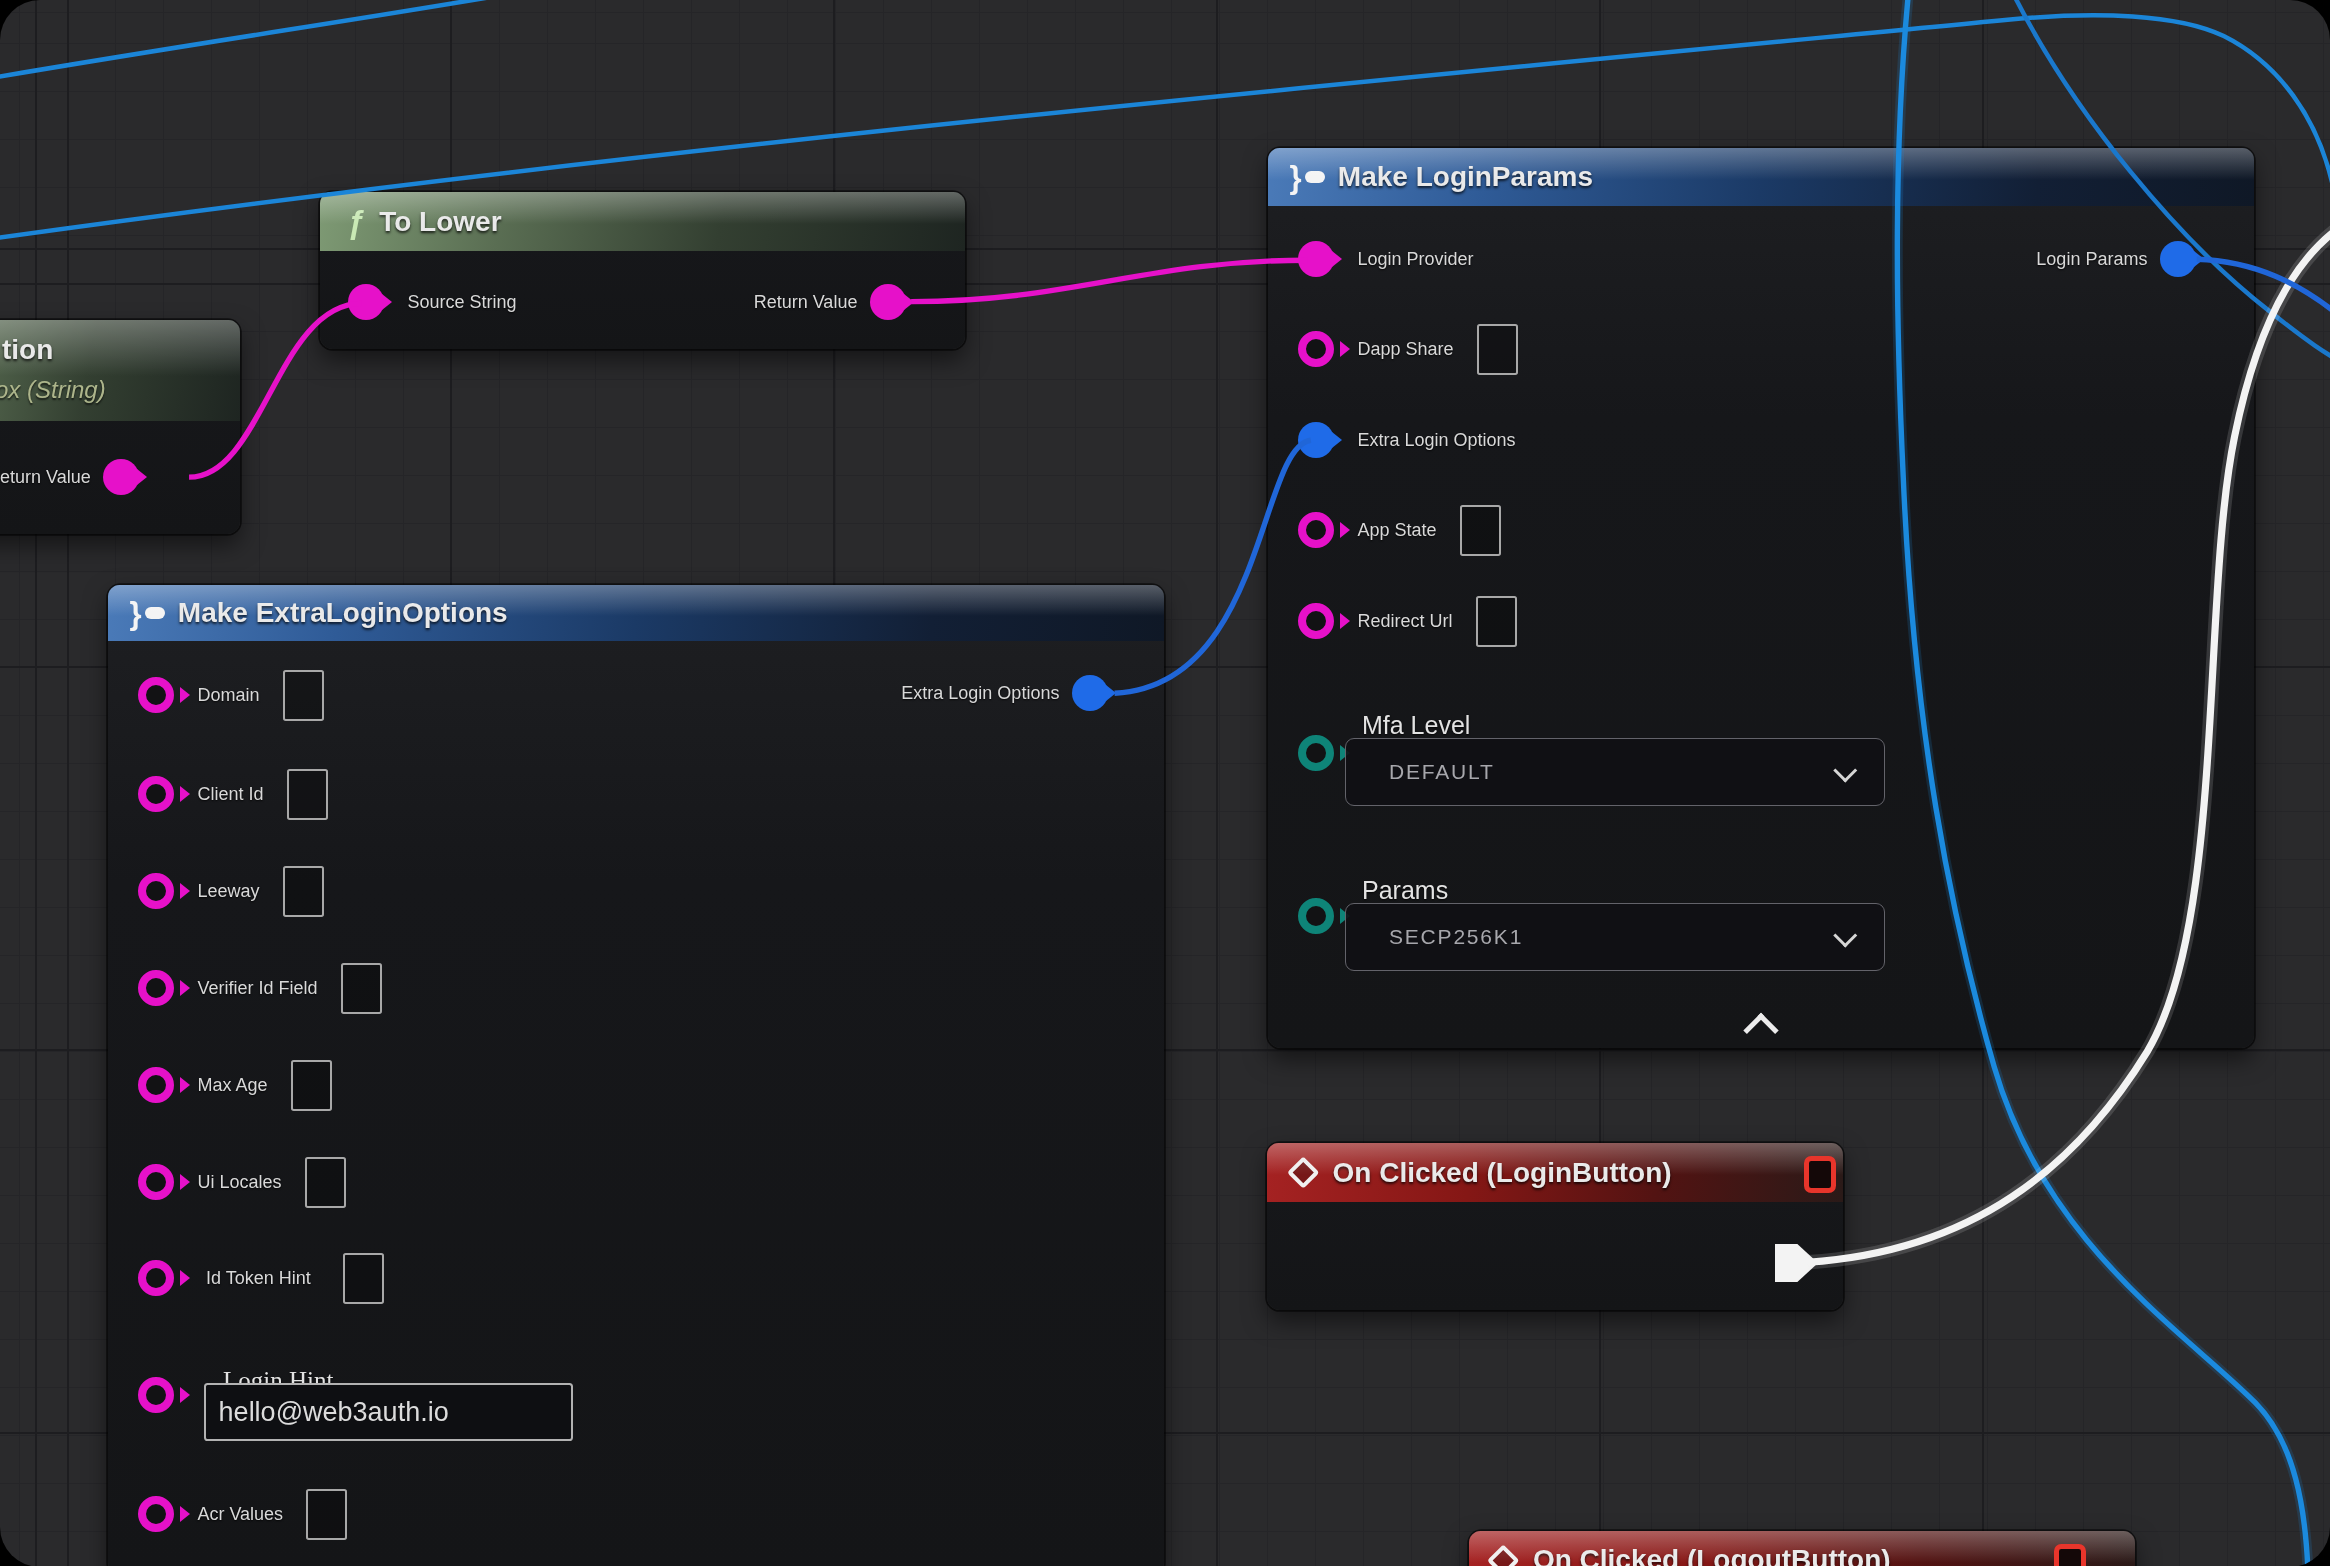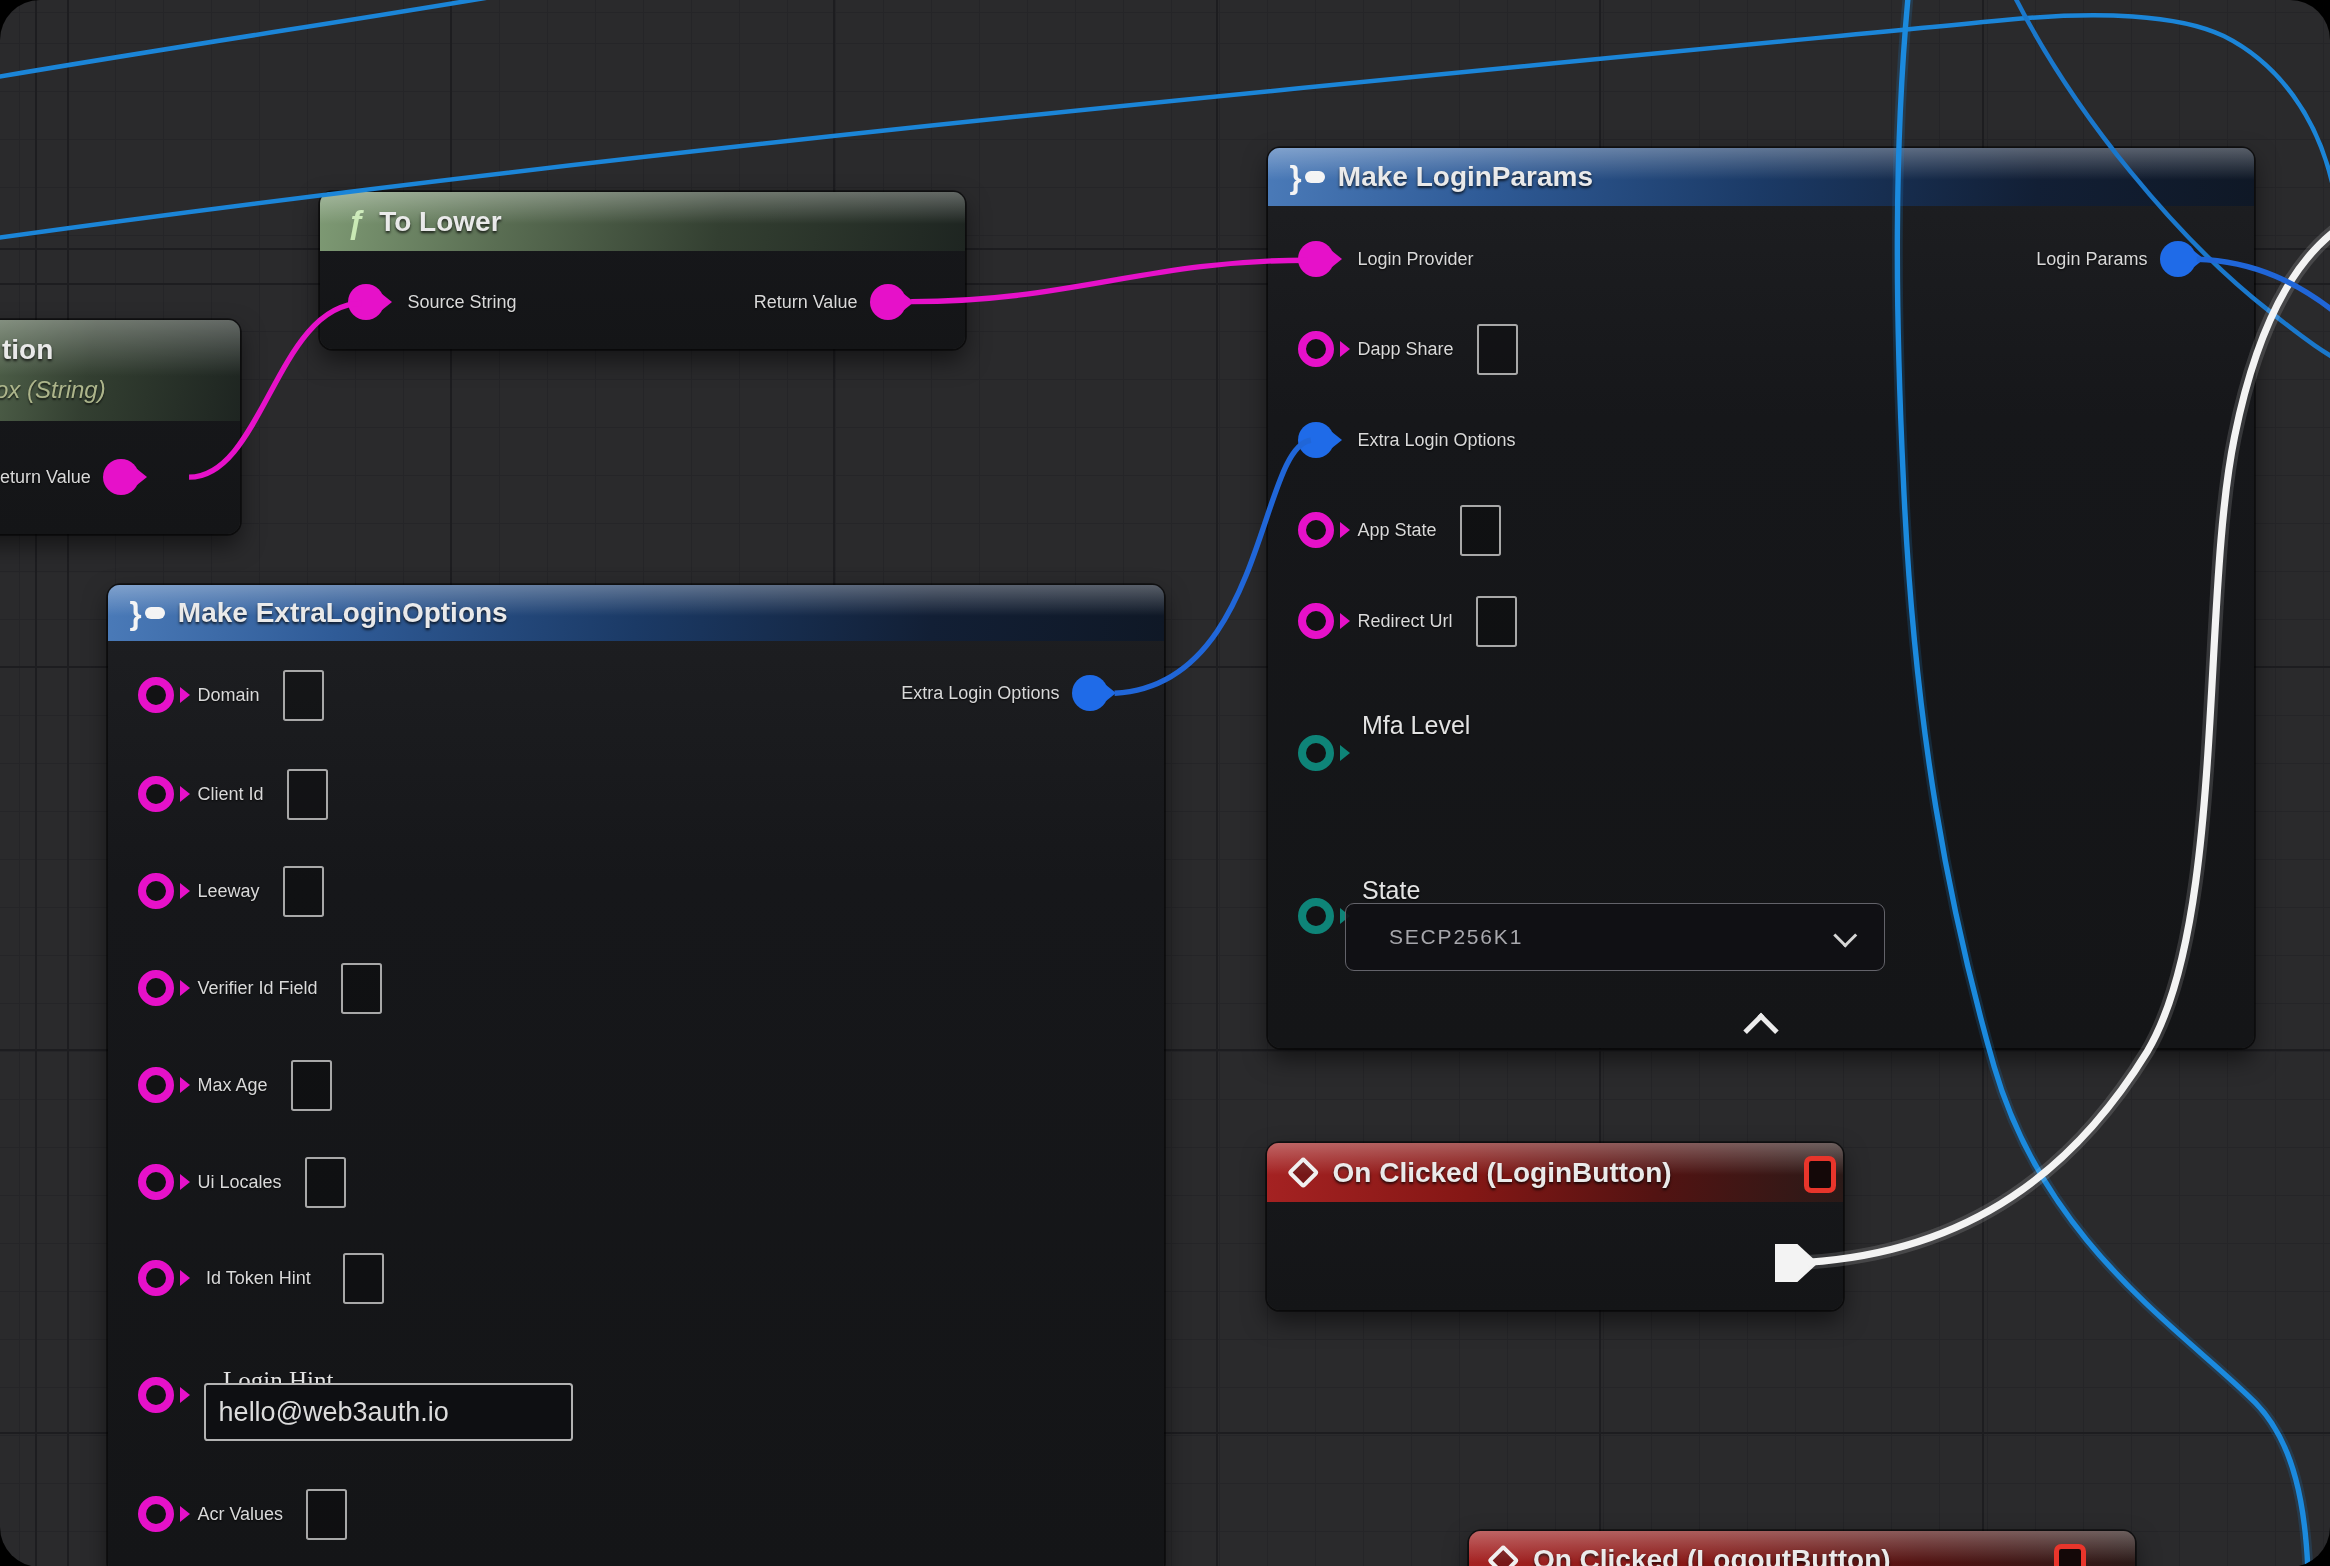--- a/index.html
+++ b/index.html
@@ -200,22 +200,26 @@
       <span class="cb"></span>
     </div>
     <div class="row" style="left:30px; top:448px;">
       <span class="pin hollow c-magenta"></span>
       <span class="pin-label">Redirect Url</span>
       <span class="cb"></span>
     </div>
 
     <div class="field-label" style="left:94px; top:554px;">Mfa Level</div>
     <span class="pin hollow c-teal" style="position:absolute; left:30px; top:587px;"></span>
-
-    <div class="field-label" style="left:94px; top:719px;">State</div>
+    <div class="dd" style="left:77px; top:590px; width:540px; height:68px;">
+      <span>DEFAULT</span>
+      <span class="chev-down"></span>
+    </div>
+
+    <div class="field-label" style="left:94px; top:719px;">Params</div>
     <span class="pin hollow c-teal" style="position:absolute; left:30px; top:750px;"></span>
     <div class="dd" style="left:77px; top:755px; width:540px; height:68px;">
       <span>SECP256K1</span>
       <span class="chev-down"></span>
     </div>
 
     <div class="row-out" style="right:58px; top:86px;">
       <span class="pin-label">Login Params</span>
       <span class="pin filled c-blue"></span>
     </div>

